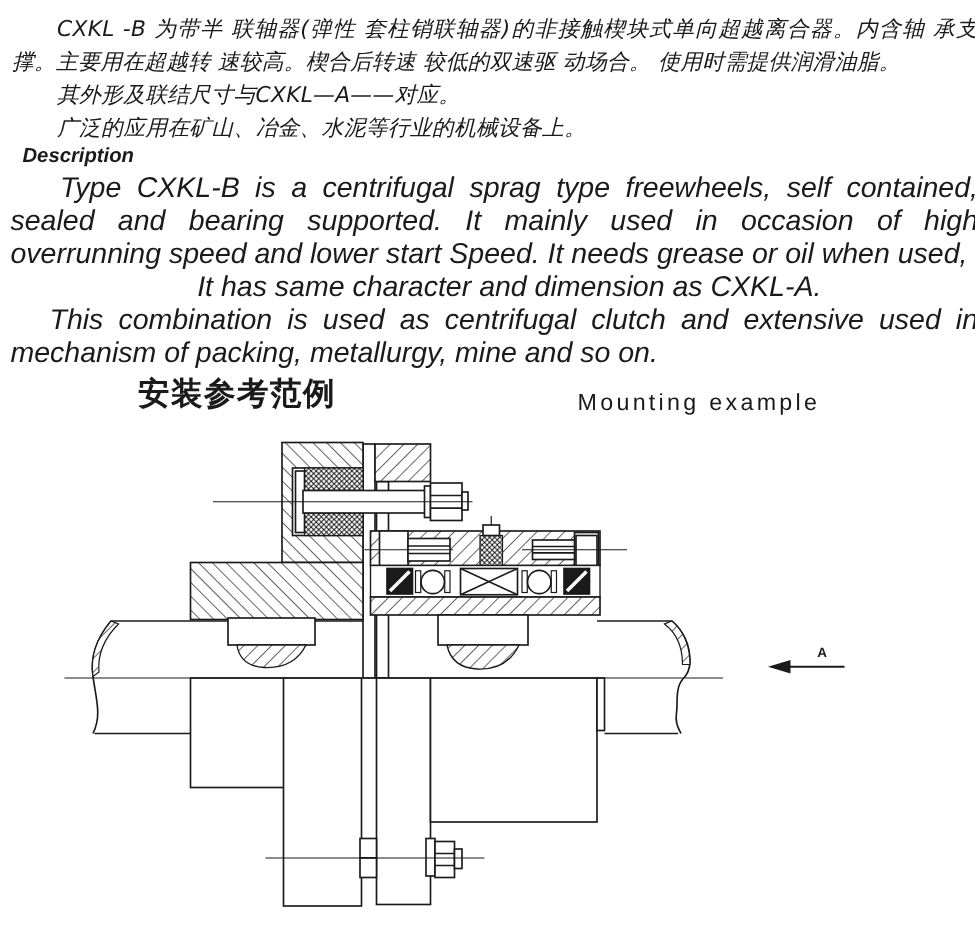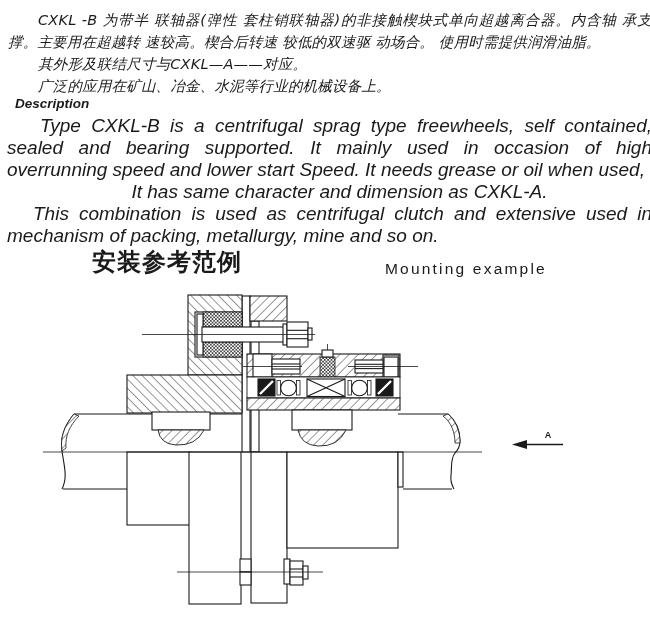--- a/index.html
+++ b/index.html
@@ -15,21 +15,21 @@
     font-size:14.5px;line-height:22px;letter-spacing:0.2px;
   }
   #cnp1{top:5px;left:4px;width:644px;text-indent:30px;text-align:justify;}
   #cnp2{top:49px;left:4px;width:644px;text-indent:30px;}
   #cnp3{top:71px;left:4px;width:644px;text-indent:30px;}
   #desc{top:92px;left:11px;font-size:13.5px;font-weight:bold;}
   .en{font-size:19px;line-height:21.8px;text-align:justify;}
   #enp1{top:111px;left:3px;width:645px;text-indent:33px;}
   #enp2{top:177px;left:3px;width:645px;text-indent:20px;text-align:center;}
   #enp3{top:199px;left:3px;width:645px;text-indent:26px;}
-  #titleCn{top:251px;left:92px;font-size:24px;font-weight:bold;letter-spacing:1px;
+  #titleCn{top:251px;left:92px;font-size:21px;font-weight:bold;letter-spacing:1px;
     font-family:"DejaVu Sans","Liberation Sans",sans-serif;}
   #titleEn{top:260px;left:385px;font-size:15.5px;font-weight:normal;letter-spacing:2.2px;}
   #drawing{top:280px;left:0;}
 </style>
 </head>
 <body>
 
 <div class="page">
 
   <p class="abs cn" id="cnp1">CXKL -B 为带半 联轴器(弹性 套柱销联轴器)的非接触楔块式单向超越离合器。内含轴 承支撑。主要用在超越转 速较高。楔合后转速 较低的双速驱 动场合。 使用时需提供润滑油脂。</p>

